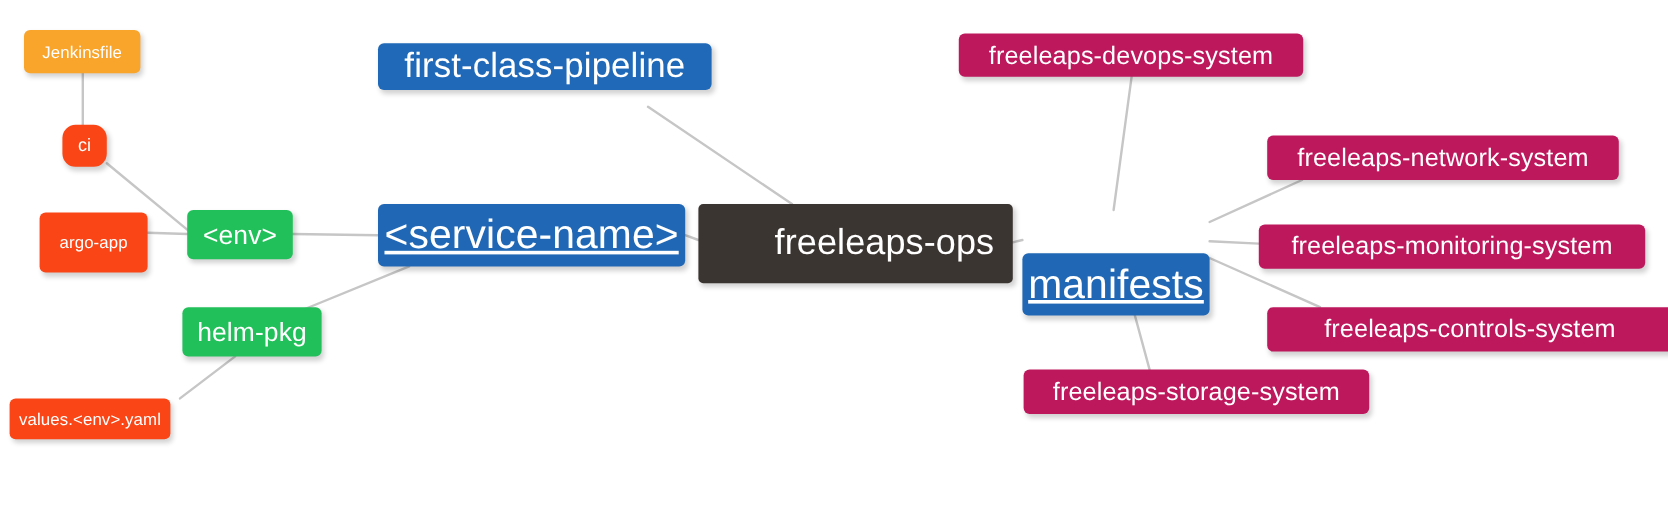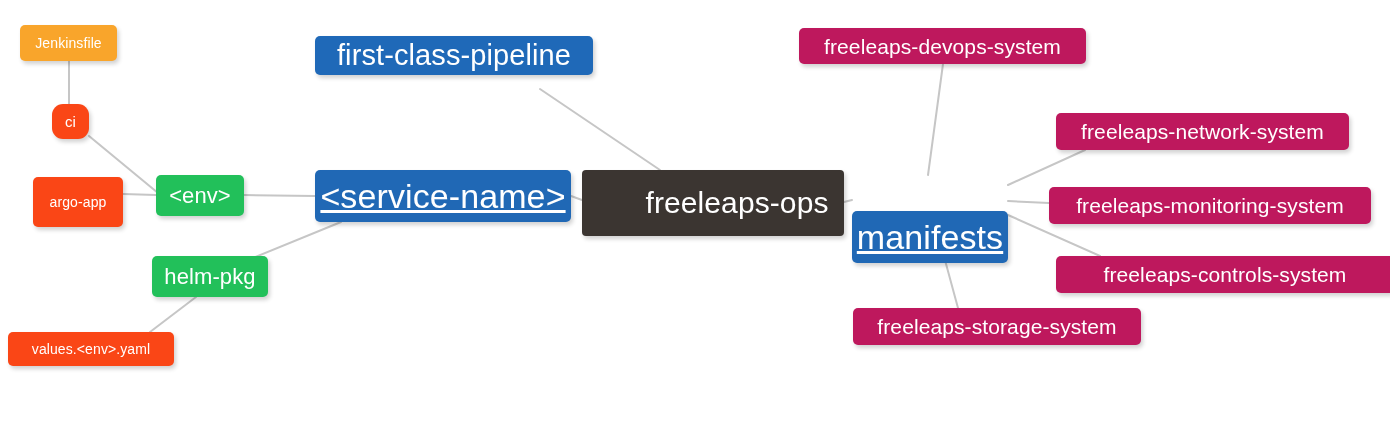--- a/index.html
+++ b/index.html
@@ -102,21 +102,21 @@
   <div id="node-layer">
       <div class="node lvl-orange" style="left: 20px; top: 25px; width: 97px; height: 36px;">
         <span>Jenkinsfile</span>
       </div>
       <div class="node lvl-red" style="left: 52px; top: 104px; width: 37px; height: 35px;">
         <span>ci</span>
       </div>
       <div class="node lvl-red-sm" style="left: 33px; top: 177px; width: 90px; height: 50px;">
         <span>argo-app</span>
       </div>
-      <div class="node lvl-red-sm" style="left: 8px; top: 332px; width: 166px; height: 34px;">
+      <div class="node lvl-red-sm" style="left: 8px; top: 332px; width: 134px; height: 34px;">
         <span>values.&lt;env&gt;.yaml</span>
       </div>
       <div class="node lvl-green-sm" style="left: 152px; top: 256px; width: 116px; height: 41px;">
         <span>helm-pkg</span>
       </div>
       <div class="node lvl-green-sm" style="left: 156px; top: 175px; width: 88px; height: 41px;">
         <span>&lt;env&gt;</span>
       </div>
       <div class="node lvl-blue" style="left: 315px; top: 170px; width: 256px; height: 52px;">
         <span>&lt;service-name&gt;</span>

